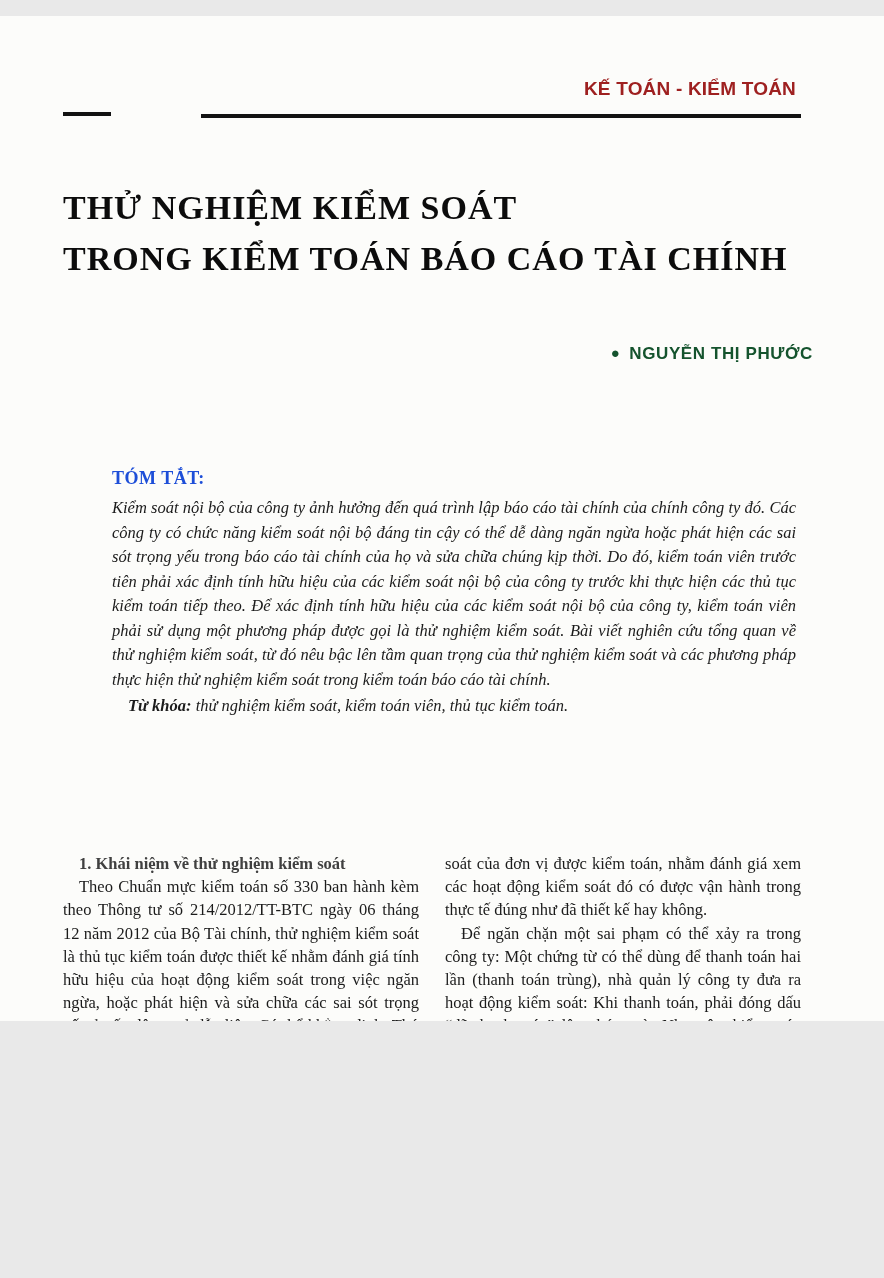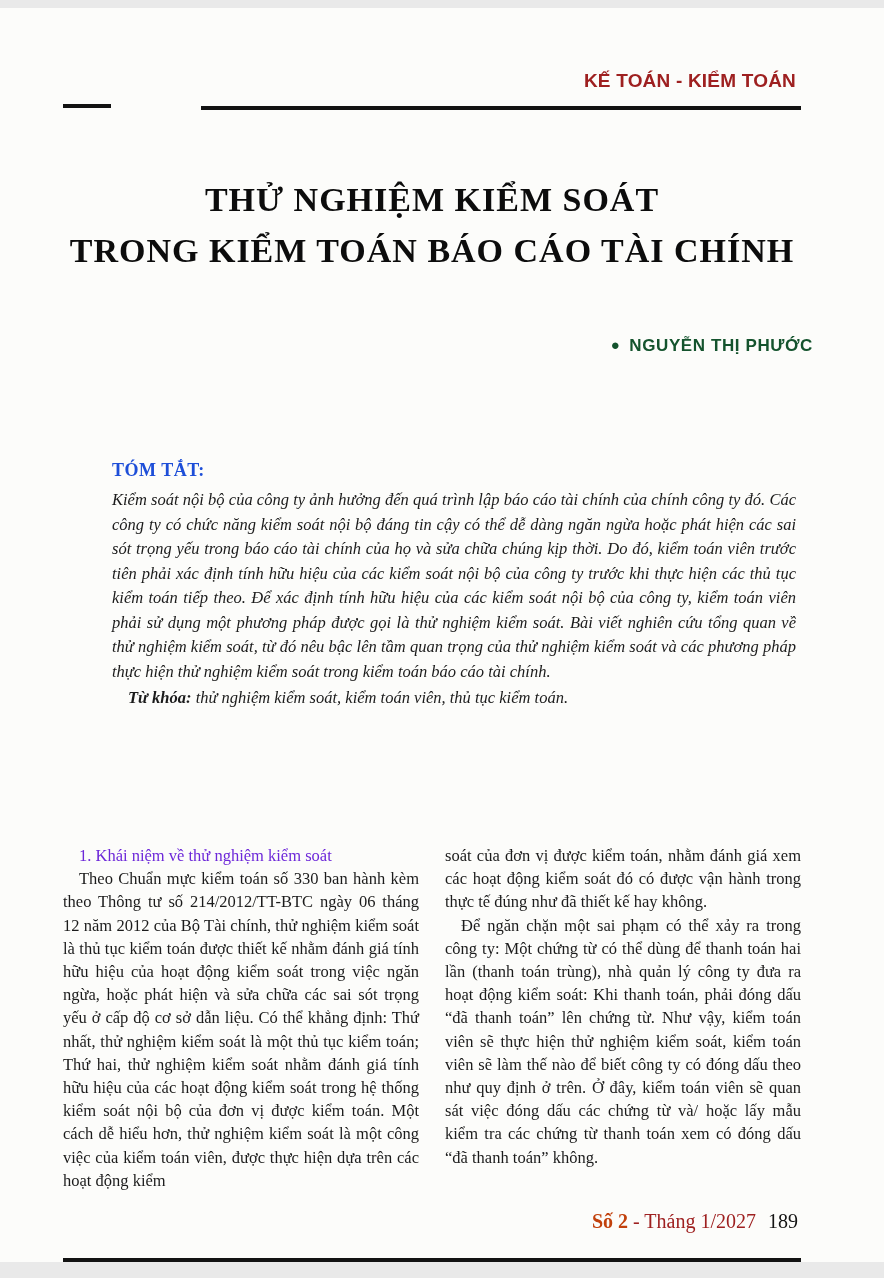--- a/index.html
+++ b/index.html
@@ -1,21 +1,21 @@
 <!DOCTYPE html>
 <html><head>
 <meta charset="utf-8">
 <style>
   * { box-sizing: border-box; }
   html, body { margin: 0; padding: 0; background: #e9e9e9; }
   .page {
     position: relative;
     width: 884px;
-    height: 1254px;
-    margin: 8px auto;
+    height: 1005px;
+    margin: 16px auto;
     background: #fcfcfa;
     font-family: "Liberation Serif", "DejaVu Serif", serif;
     color: #161616;
     overflow: hidden;
   }
 
   
   .journal-section {
     position: absolute;
     top: 62px;
@@ -32,21 +32,21 @@
   .rule-top-left  { top: 96px;  left: 63px;  width: 48px;  height: 4px; }
   .rule-top-main  { top: 98px;  left: 201px; width: 600px; height: 4px; }
   .rule-bottom    { top: 1250px; left: 63px; width: 738px; height: 5px; }
 
   
   .title {
     position: absolute;
     top: 166px;
     left: 63px;
     width: 738px;
-    text-align: center;
+    text-align: left;
     font-weight: bold;
     font-size: 34px;
     line-height: 51px;
     letter-spacing: 1px;
     color: #0c0c0c;
   }
 
   
   .author {
     position: absolute;
@@ -100,22 +100,22 @@
     font-size: 16.5px;
     line-height: 23.2px;
     text-align: justify;
     color: #1b1b1b;
   }
   .col h4 {
     margin: 0;
     font-size: 16.5px;
     line-height: 23.2px;
     text-indent: 16px;
-    font-weight: normal;
-    color: #6d28d9;
+    font-weight: bold;
+    color: #404040;
   }
   .col p { margin: 0; text-indent: 16px; }
   .col p.cont { text-indent: 0; }
   .col p.example-heading {
     font-weight: bold;
     font-style: italic;
   }
 
   
   .footer {

